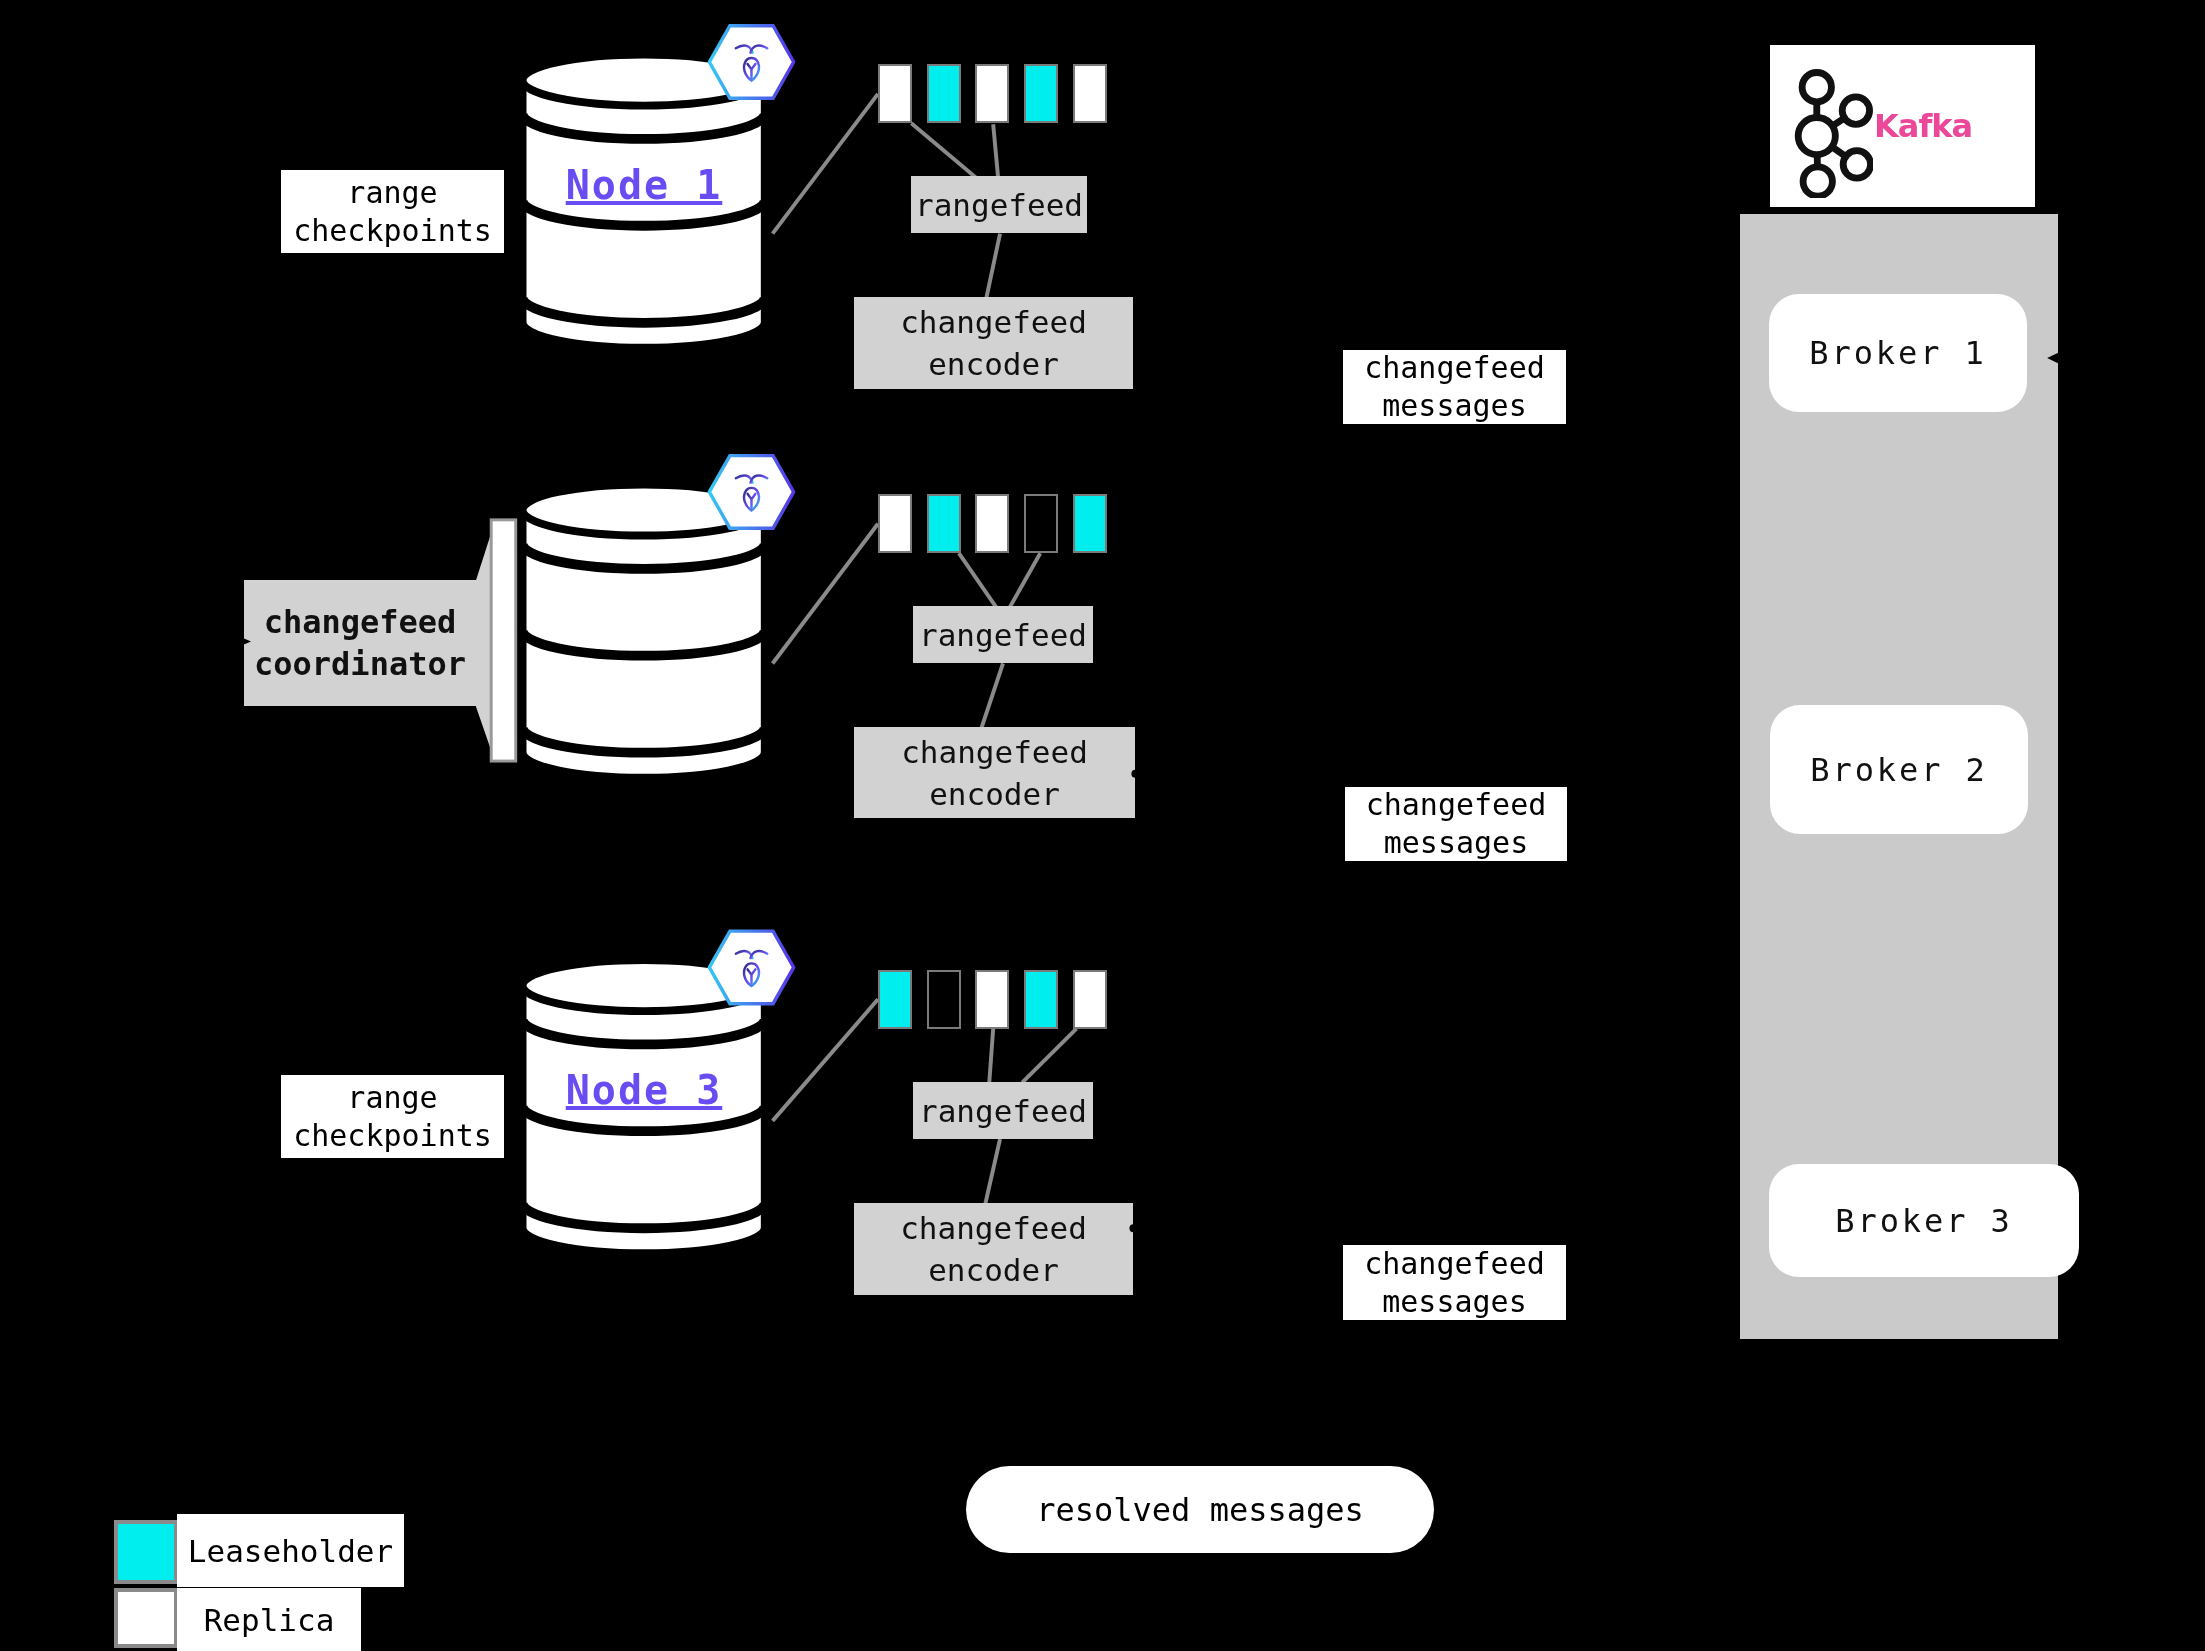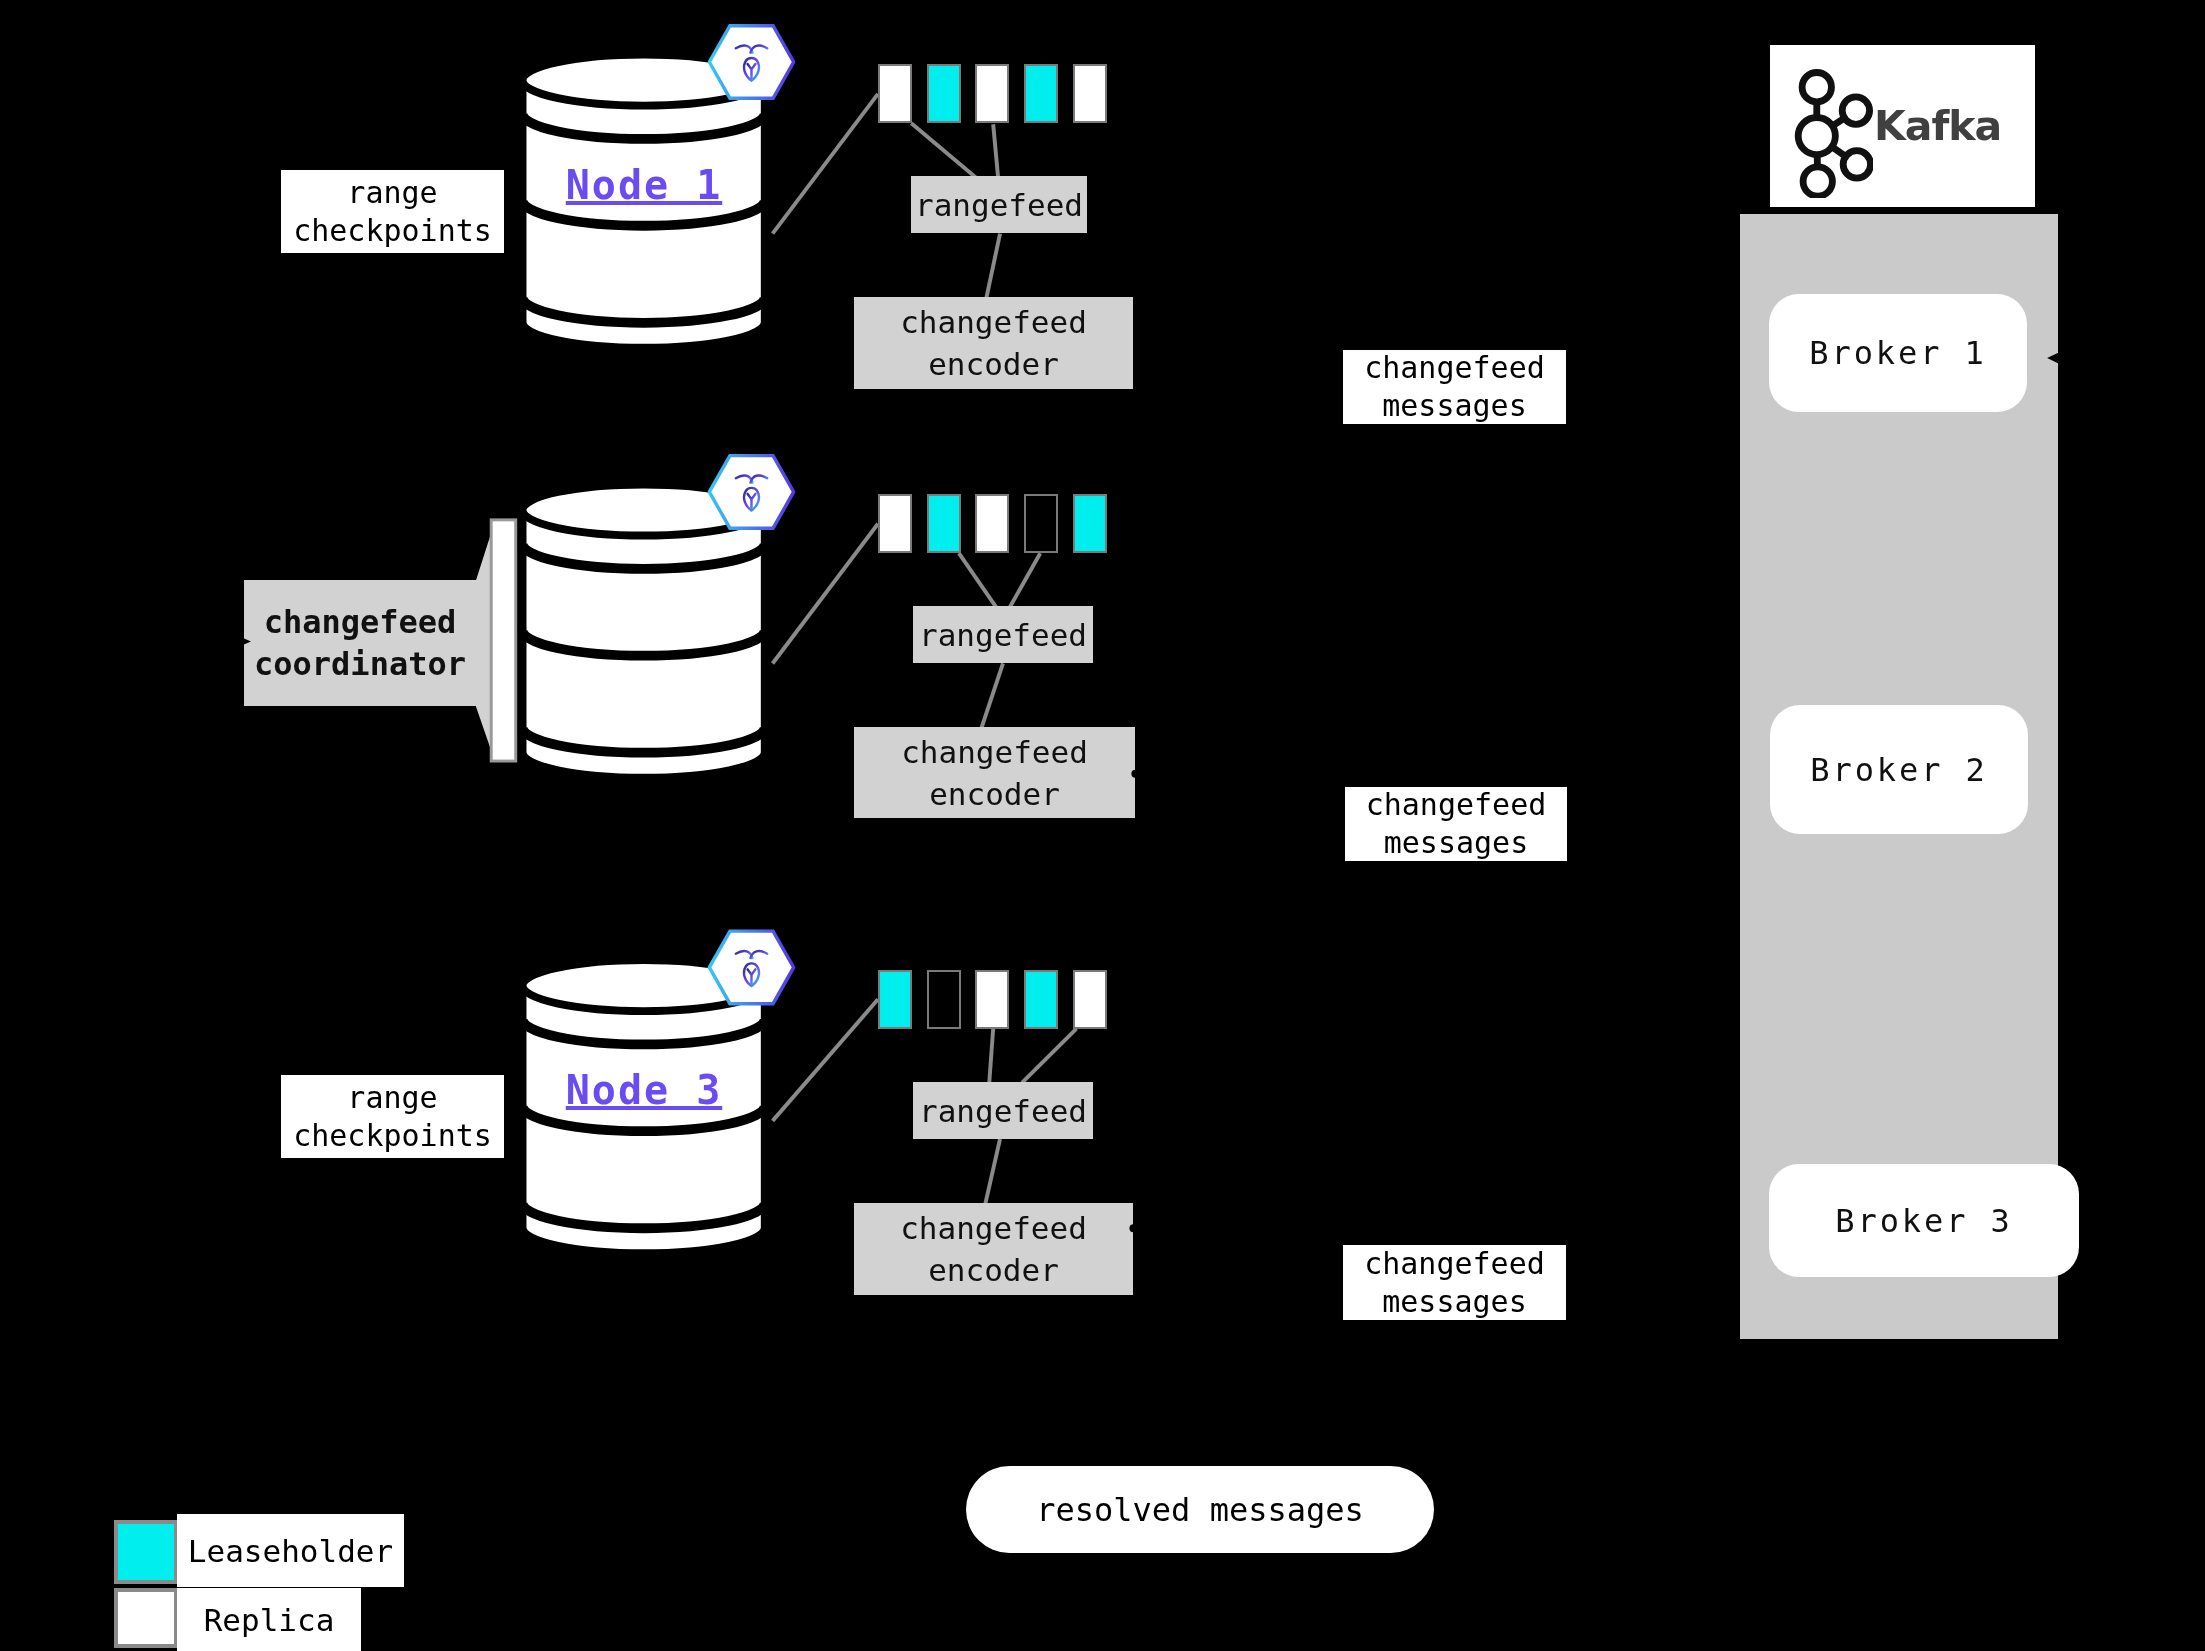--- a/index.html
+++ b/index.html
@@ -19,21 +19,21 @@
   .sq{width:34px;height:59px;border:2.9px solid #7a7a7a;box-sizing:border-box;}
   .broker{background:#fff;border-radius:30px;display:flex;align-items:center;
           justify-content:center;font-size:32px;color:#111;letter-spacing:2.9px;}
   .pill{background:#fff;border-radius:45px;display:flex;align-items:center;
         justify-content:center;font-size:32px;color:#000;}
   .legendlabel{background:#fff;color:#000;display:flex;align-items:center;
                justify-content:center;font-size:31px;}
   .swatch{border:4.9px solid #8a8a8a;}
   .kafkaword{position:absolute;left:104px;top:0;height:100%;display:flex;align-items:center;
              font-family:"DejaVu Sans","Liberation Sans",sans-serif;
-             font-weight:bold;font-size:41px;color:#404040;letter-spacing:-1px;}
+             font-weight:bold;font-size:32px;color:#ec4899;letter-spacing:-1px;}
 </style>
 </head>
 <body>
 
 <div id="canvas">
 
   <svg class="layer" viewBox="0 0 4498 3369">
     <defs>
       <linearGradient id="hexg" x1="0" y1="0" x2="1" y2="0">
         <stop offset="0" stop-color="#35c8f2"></stop>

